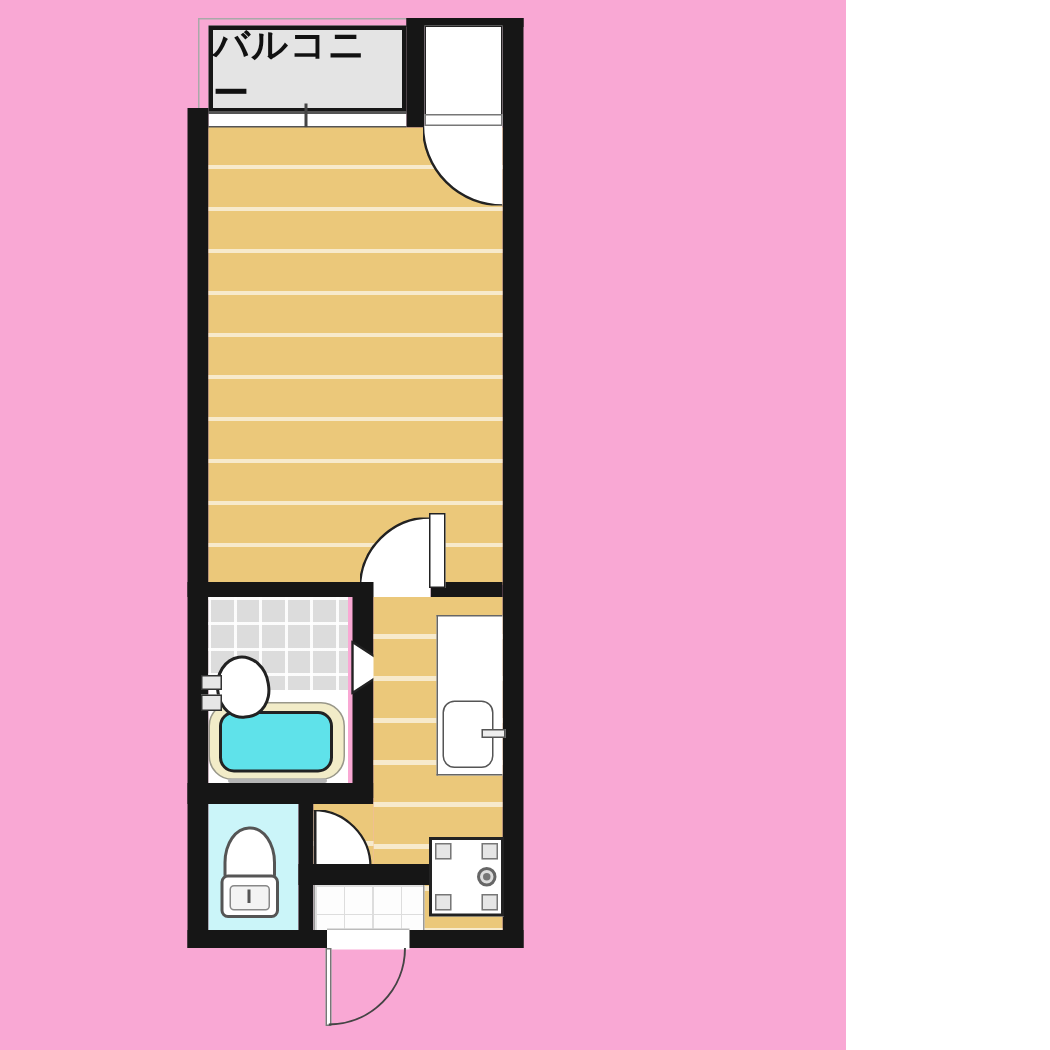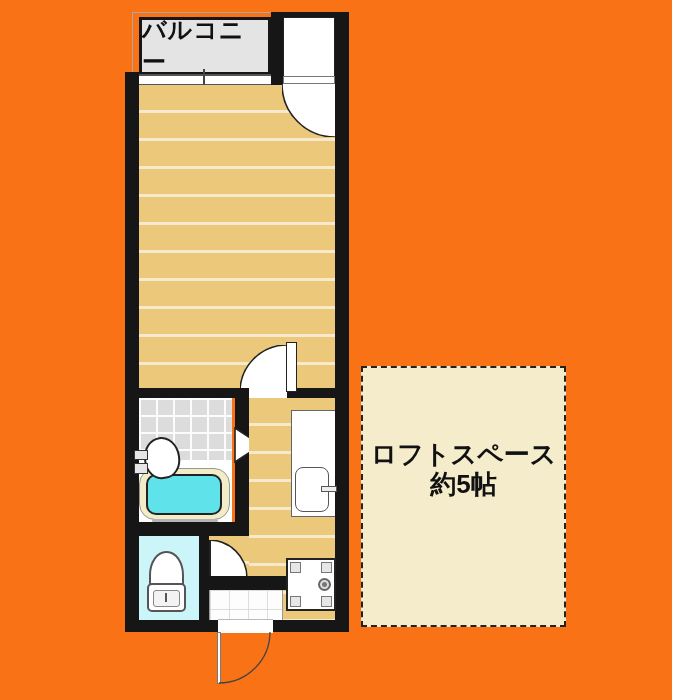--- a/index.html
+++ b/index.html
@@ -1,16 +1,16 @@
 <!DOCTYPE html>
 <html><head>
 <meta charset="utf-8">
 <style>
   html,body{margin:0;padding:0;background:#fff;}
-  #canvas{position:relative;width:672px;height:700px;background:#f97316;overflow:hidden;
+  #canvas{position:relative;width:564px;height:700px;background:#f9a8d4;overflow:hidden;
           font-family:"Liberation Sans",sans-serif;}
   .abs{position:absolute;box-sizing:border-box;}
   .wall{background:#161616;}
   .wood{background:#ebc87a;
         background-image:repeating-linear-gradient(180deg,rgba(255,255,255,0) 0px,rgba(255,255,255,0) 25px,rgba(255,255,255,.62) 25px,rgba(255,255,255,.62) 28px);}
   .tile-gray{background:#dcdcdc;
         background-image:repeating-linear-gradient(90deg,rgba(255,255,255,.9) 0 2px,rgba(0,0,0,0) 2px 17px),
                          repeating-linear-gradient(180deg,rgba(255,255,255,.9) 0 2px,rgba(0,0,0,0) 2px 17px);}
   .tile-white{background:#fdfdfd;
         background-image:repeating-linear-gradient(90deg,#ddd 0 1px,rgba(0,0,0,0) 1px 19px),
@@ -112,19 +112,14 @@
   </div>
 
   <div class="abs tile-white" style="left:209px;top:590px;width:74px;height:30px;border-left:1px solid #999;border-right:1px solid #999;"></div>
 
   <div class="abs" style="left:218px;top:619px;width:55px;height:14px;background:#fff;border-top:1px solid #bbb;"></div>
   <div class="abs" style="left:217px;top:632px;width:4px;height:52px;background:#fff;border:1.2px solid #777;"></div>
   <svg class="abs" style="left:219px;top:632px;" width="52" height="52" viewBox="0 0 52 52">
     <path d="M0,51 A51,51 0 0 0 51,0" fill="none" stroke="#444" stroke-width="1.3"></path>
   </svg>
 
-  <div class="abs" style="left:361px;top:366px;width:205px;height:261px;background:#f4ecca;border:2px dashed #222;
-              display:flex;flex-direction:column;align-items:center;justify-content:center;padding-bottom:54px;">
-    <span class="label" style="font-size:26px;line-height:1.15;">ロフトスペース</span>
-    <span class="label" style="font-size:26px;line-height:1.15;">約5帖</span>
-  </div>
 
 </div>
 
 </body></html>

